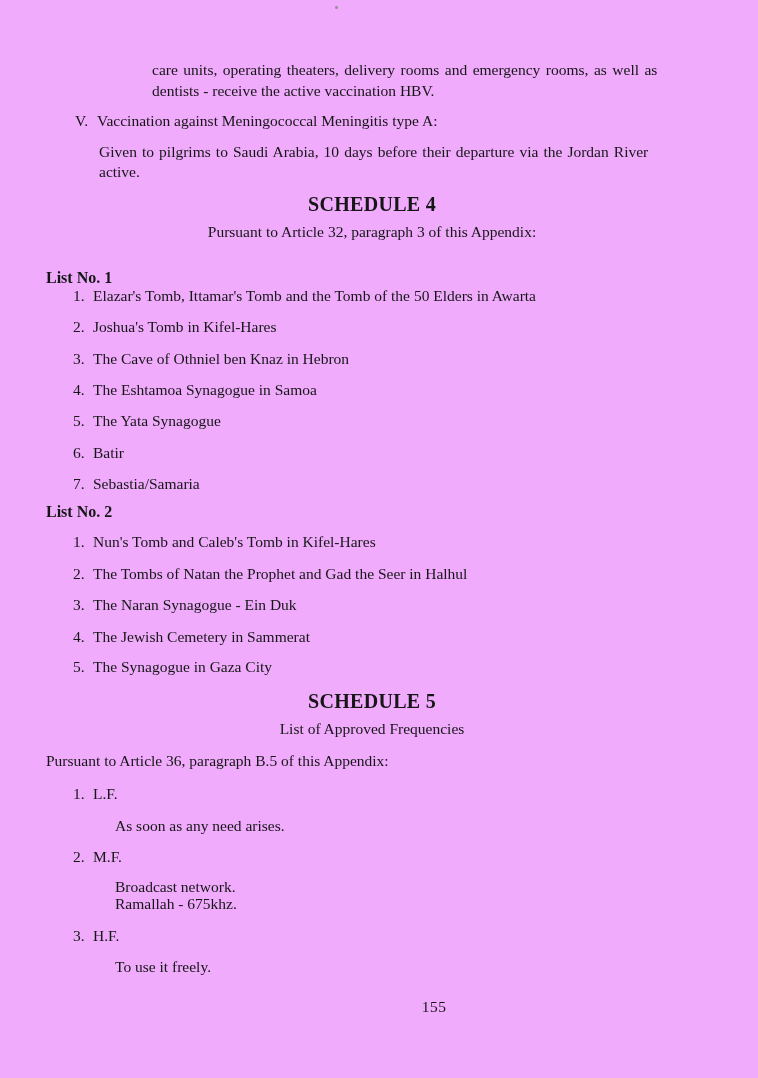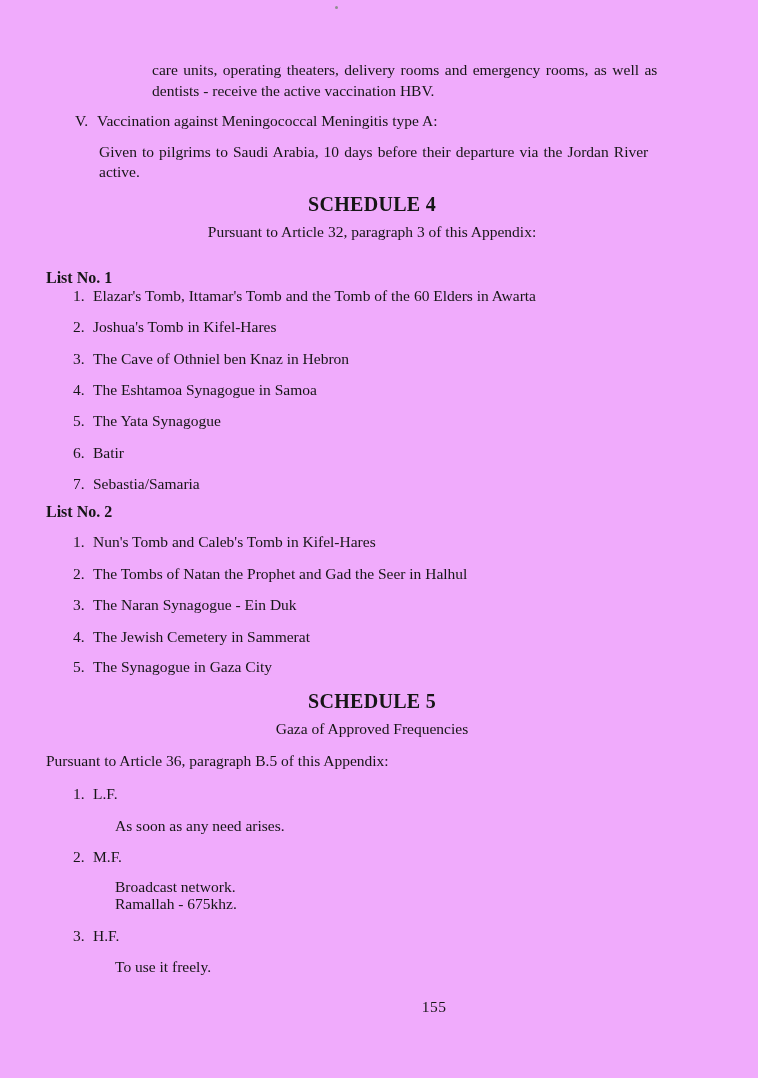--- a/index.html
+++ b/index.html
@@ -86,21 +86,21 @@
     <div class="line">Given to pilgrims to Saudi Arabia, 10 days before their departure via the Jordan River</div>
     <div class="line">active.</div>
   </div>
 
   <div class="abs center bold sched-title" style="top:193px;">SCHEDULE 4</div>
   <div class="abs center" style="top:223px;">Pursuant to Article 32, paragraph 3 of this Appendix:</div>
 
   <div class="abs list-heading" style="top:257px;margin-top:12px;">List No. 1</div>
 
   <div class="abs row" style="top:287px;">
-    <span class="num">1.</span><span>Elazar's Tomb, Ittamar's Tomb and the Tomb of the 60 Elders in Awarta</span>
+    <span class="num">1.</span><span>Elazar's Tomb, Ittamar's Tomb and the Tomb of the 50 Elders in Awarta</span>
   </div>
   <div class="abs row" style="top:318px;">
     <span class="num">2.</span><span>Joshua's Tomb in Kifel-Hares</span>
   </div>
   <div class="abs row" style="top:350px;">
     <span class="num">3.</span><span>The Cave of Othniel ben Knaz in Hebron</span>
   </div>
   <div class="abs row" style="top:381px;">
     <span class="num">4.</span><span>The Eshtamoa Synagogue in Samoa</span>
   </div>
@@ -126,21 +126,21 @@
     <span class="num">3.</span><span>The Naran Synagogue - Ein Duk</span>
   </div>
   <div class="abs row" style="top:628px;">
     <span class="num">4.</span><span>The Jewish Cemetery in Sammerat</span>
   </div>
   <div class="abs row" style="top:658px;">
     <span class="num">5.</span><span>The Synagogue in Gaza City</span>
   </div>
 
   <div class="abs center bold sched-title" style="top:690px;">SCHEDULE 5</div>
-  <div class="abs center" style="top:720px;">Gaza of Approved Frequencies</div>
+  <div class="abs center" style="top:720px;">List of Approved Frequencies</div>
 
   <div class="abs lead" style="top:752px;">Pursuant to Article 36, paragraph B.5 of this Appendix:</div>
 
   <div class="abs row" style="top:785px;">
     <span class="num">1.</span><span>L.F.</span>
   </div>
   <div class="abs detail" style="top:817px;">As soon as any need arises.</div>
 
   <div class="abs row" style="top:848px;">
     <span class="num">2.</span><span>M.F.</span>

